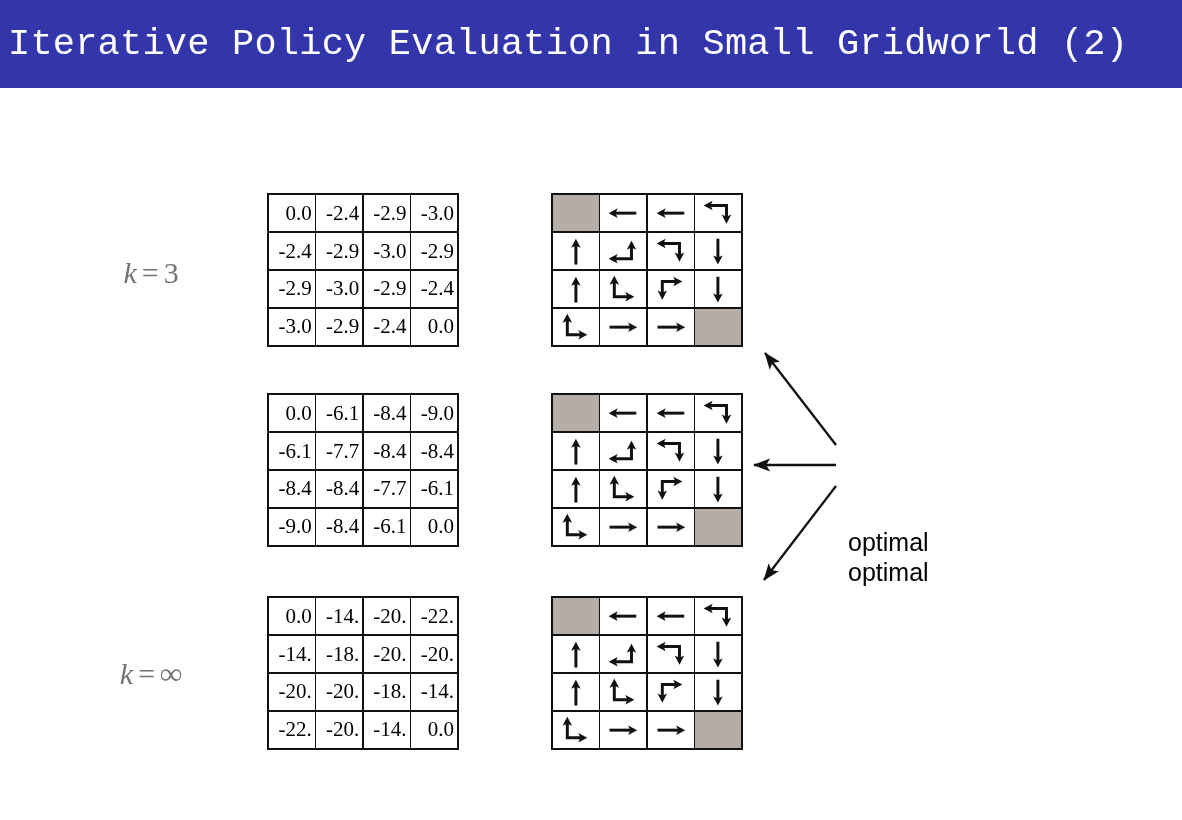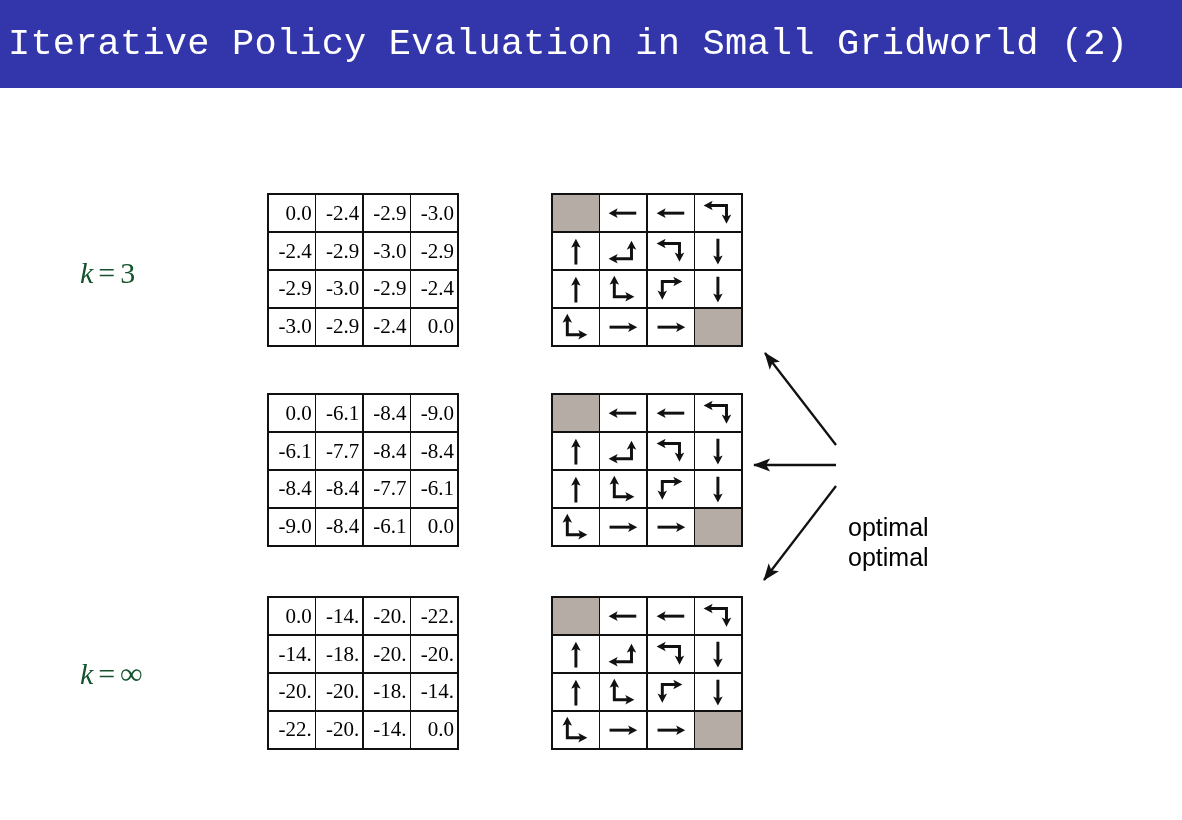--- a/index.html
+++ b/index.html
@@ -51,25 +51,25 @@
   
   .row-block {
     position: absolute;
     left: 0;
     width: 1182px;
   }
   .k-label {
     position: absolute;
     font-family: "Liberation Serif", "DejaVu Serif", serif;
     font-size: 30px;
-    color: #14532d;
+    color: #737373;
     white-space: nowrap;
-    text-align: left;
+    text-align: center;
     width: 160px;
-    left: 80px;
+    left: 71px;
   }
   .k-label .k-var {
     font-style: italic;
   }
   .k-label .k-eq {
     font-style: normal;
     padding: 0 5px;
   }
   .k-label .k-val {
     font-style: normal;
@@ -121,21 +121,21 @@
   .policy-cell svg {
     display: block;
     width: 100%;
     height: 100%;
   }
 
   
   #optimal-policy-label {
     position: absolute;
     left: 848px;
-    top: 425px;
+    top: 440px;
     font-family: "Liberation Sans", sans-serif;
     font-size: 25px;
     line-height: 1.18;
     color: #000000;
     white-space: nowrap;
   }
   #annotation-arrows {
     position: absolute;
     left: 0;
     top: 0;

